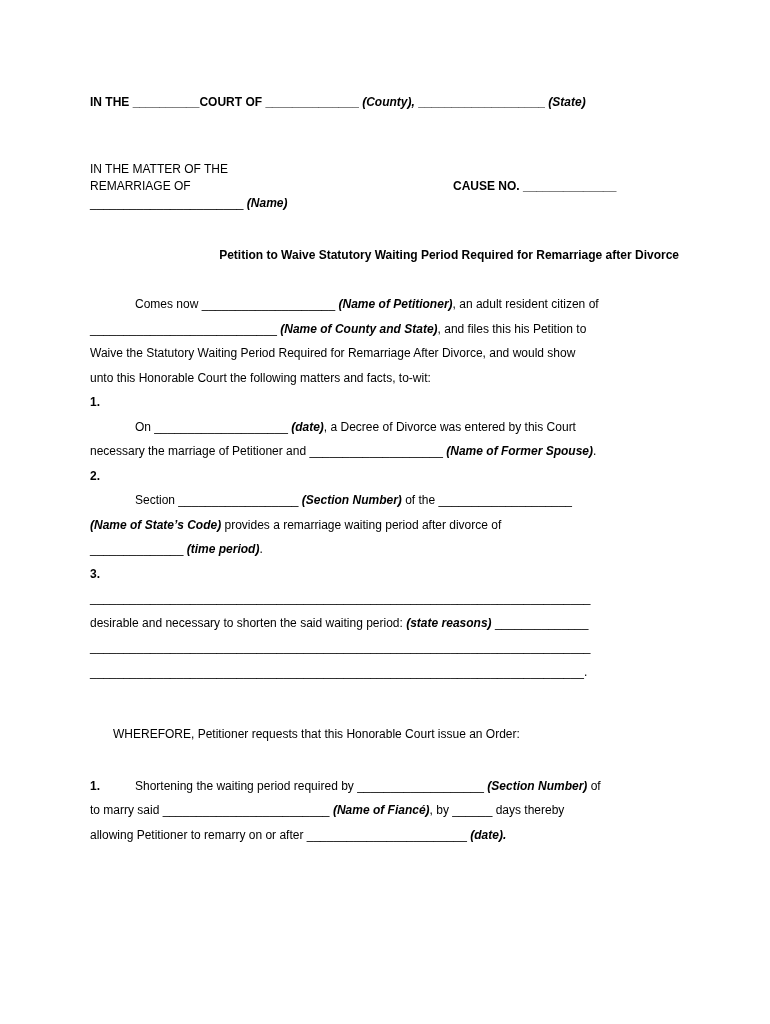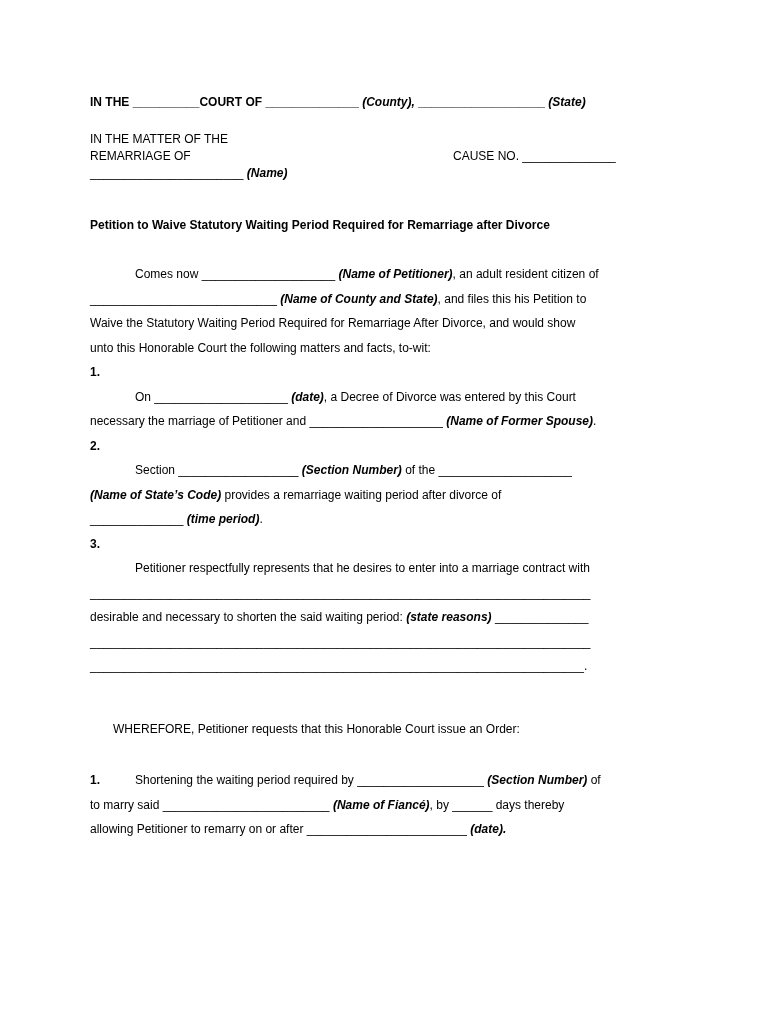--- a/index.html
+++ b/index.html
@@ -20,38 +20,39 @@
     width: 589px;
     padding-top: 90px;
   }
   .line {
     white-space: nowrap;
     line-height: 24.5px;
     height: 24.5px;
   }
   .ind { padding-left: 45px; }
   .courtline { font-weight: 700; }
-  .caption { margin-top: 16px; position: relative; }
+  .caption { margin-top: 46px; position: relative; }
   .caption .cap-line {
     white-space: nowrap;
     line-height: 17px;
     height: 17px;
   }
   .cause {
     position: absolute;
     left: 363px;
     top: 17px;
     white-space: nowrap;
     line-height: 17px;
+    font-weight: bold;
   }
   .doc-title {
     margin-top: 31px;
     line-height: 24.5px;
     height: 24.5px;
-    text-align: left;
+    text-align: right;
     font-weight: 700;
     white-space: nowrap;
   }
   .body-block { margin-top: 25px; }
   .wherefore { margin-top: 38px; padding-left: 23px; }
   .order-block { margin-top: 27px; }
   
   .seg-r { }
   .seg-b { font-weight: 700; }
   .seg-bi { font-weight: 700; font-style: italic; }
@@ -84,21 +85,20 @@
       <div class="line"><span class="seg-r">Waive the Statutory Waiting Period Required for Remarriage After Divorce, and would show</span></div>
       <div class="line"><span class="seg-r">unto this Honorable Court the following matters and facts, to-wit:</span></div>
       <div class="line"><span class="seg-b">1.</span></div>
       <div class="line ind"><span class="seg-r">On </span><span class="seg-u">____________________</span><span class="seg-r"> </span><span class="seg-bi">(date)</span><span class="seg-r">, a Decree of Divorce was entered by this Court</span></div>
       <div class="line"><span class="seg-r">necessary the marriage of Petitioner and </span><span class="seg-u">____________________</span><span class="seg-r"> </span><span class="seg-bi">(Name of Former Spouse)</span><span class="seg-r">.</span></div>
       <div class="line"><span class="seg-b">2.</span></div>
       <div class="line ind"><span class="seg-r">Section </span><span class="seg-u">__________________</span><span class="seg-r"> </span><span class="seg-bi">(Section Number)</span><span class="seg-r"> of the </span><span class="seg-u">____________________</span></div>
       <div class="line"><span class="seg-bi">(Name of State’s Code)</span><span class="seg-r"> provides a remarriage waiting period after divorce of</span></div>
       <div class="line"><span class="seg-u">______________</span><span class="seg-r"> </span><span class="seg-bi">(time period)</span><span class="seg-r">.</span></div>
       <div class="line"><span class="seg-b">3.</span></div>
-      <div class="line ind"><span class="seg-r">Petitioner respectfully represents that he desires to enter into a marriage contract with</span></div>
       <div class="line"><span class="seg-u">___________________________________________________________________________</span></div>
       <div class="line"><span class="seg-r">desirable and necessary to shorten the said waiting period: </span><span class="seg-bi">(state reasons)</span><span class="seg-r"> </span><span class="seg-u">______________</span></div>
       <div class="line"><span class="seg-u">___________________________________________________________________________</span></div>
       <div class="line"><span class="seg-u">__________________________________________________________________________</span><span class="seg-r">.</span></div>
     </div>
 
     <div class="line wherefore"><span class="seg-r">WHEREFORE, Petitioner requests that this Honorable Court issue an Order:</span></div>
 
     <div class="order-block">
       <div class="line"><span class="seg-numtab">1.</span><span class="seg-r">Shortening the waiting period required by </span><span class="seg-u">___________________</span><span class="seg-r"> </span><span class="seg-bi">(Section Number)</span><span class="seg-r"> of</span></div>

